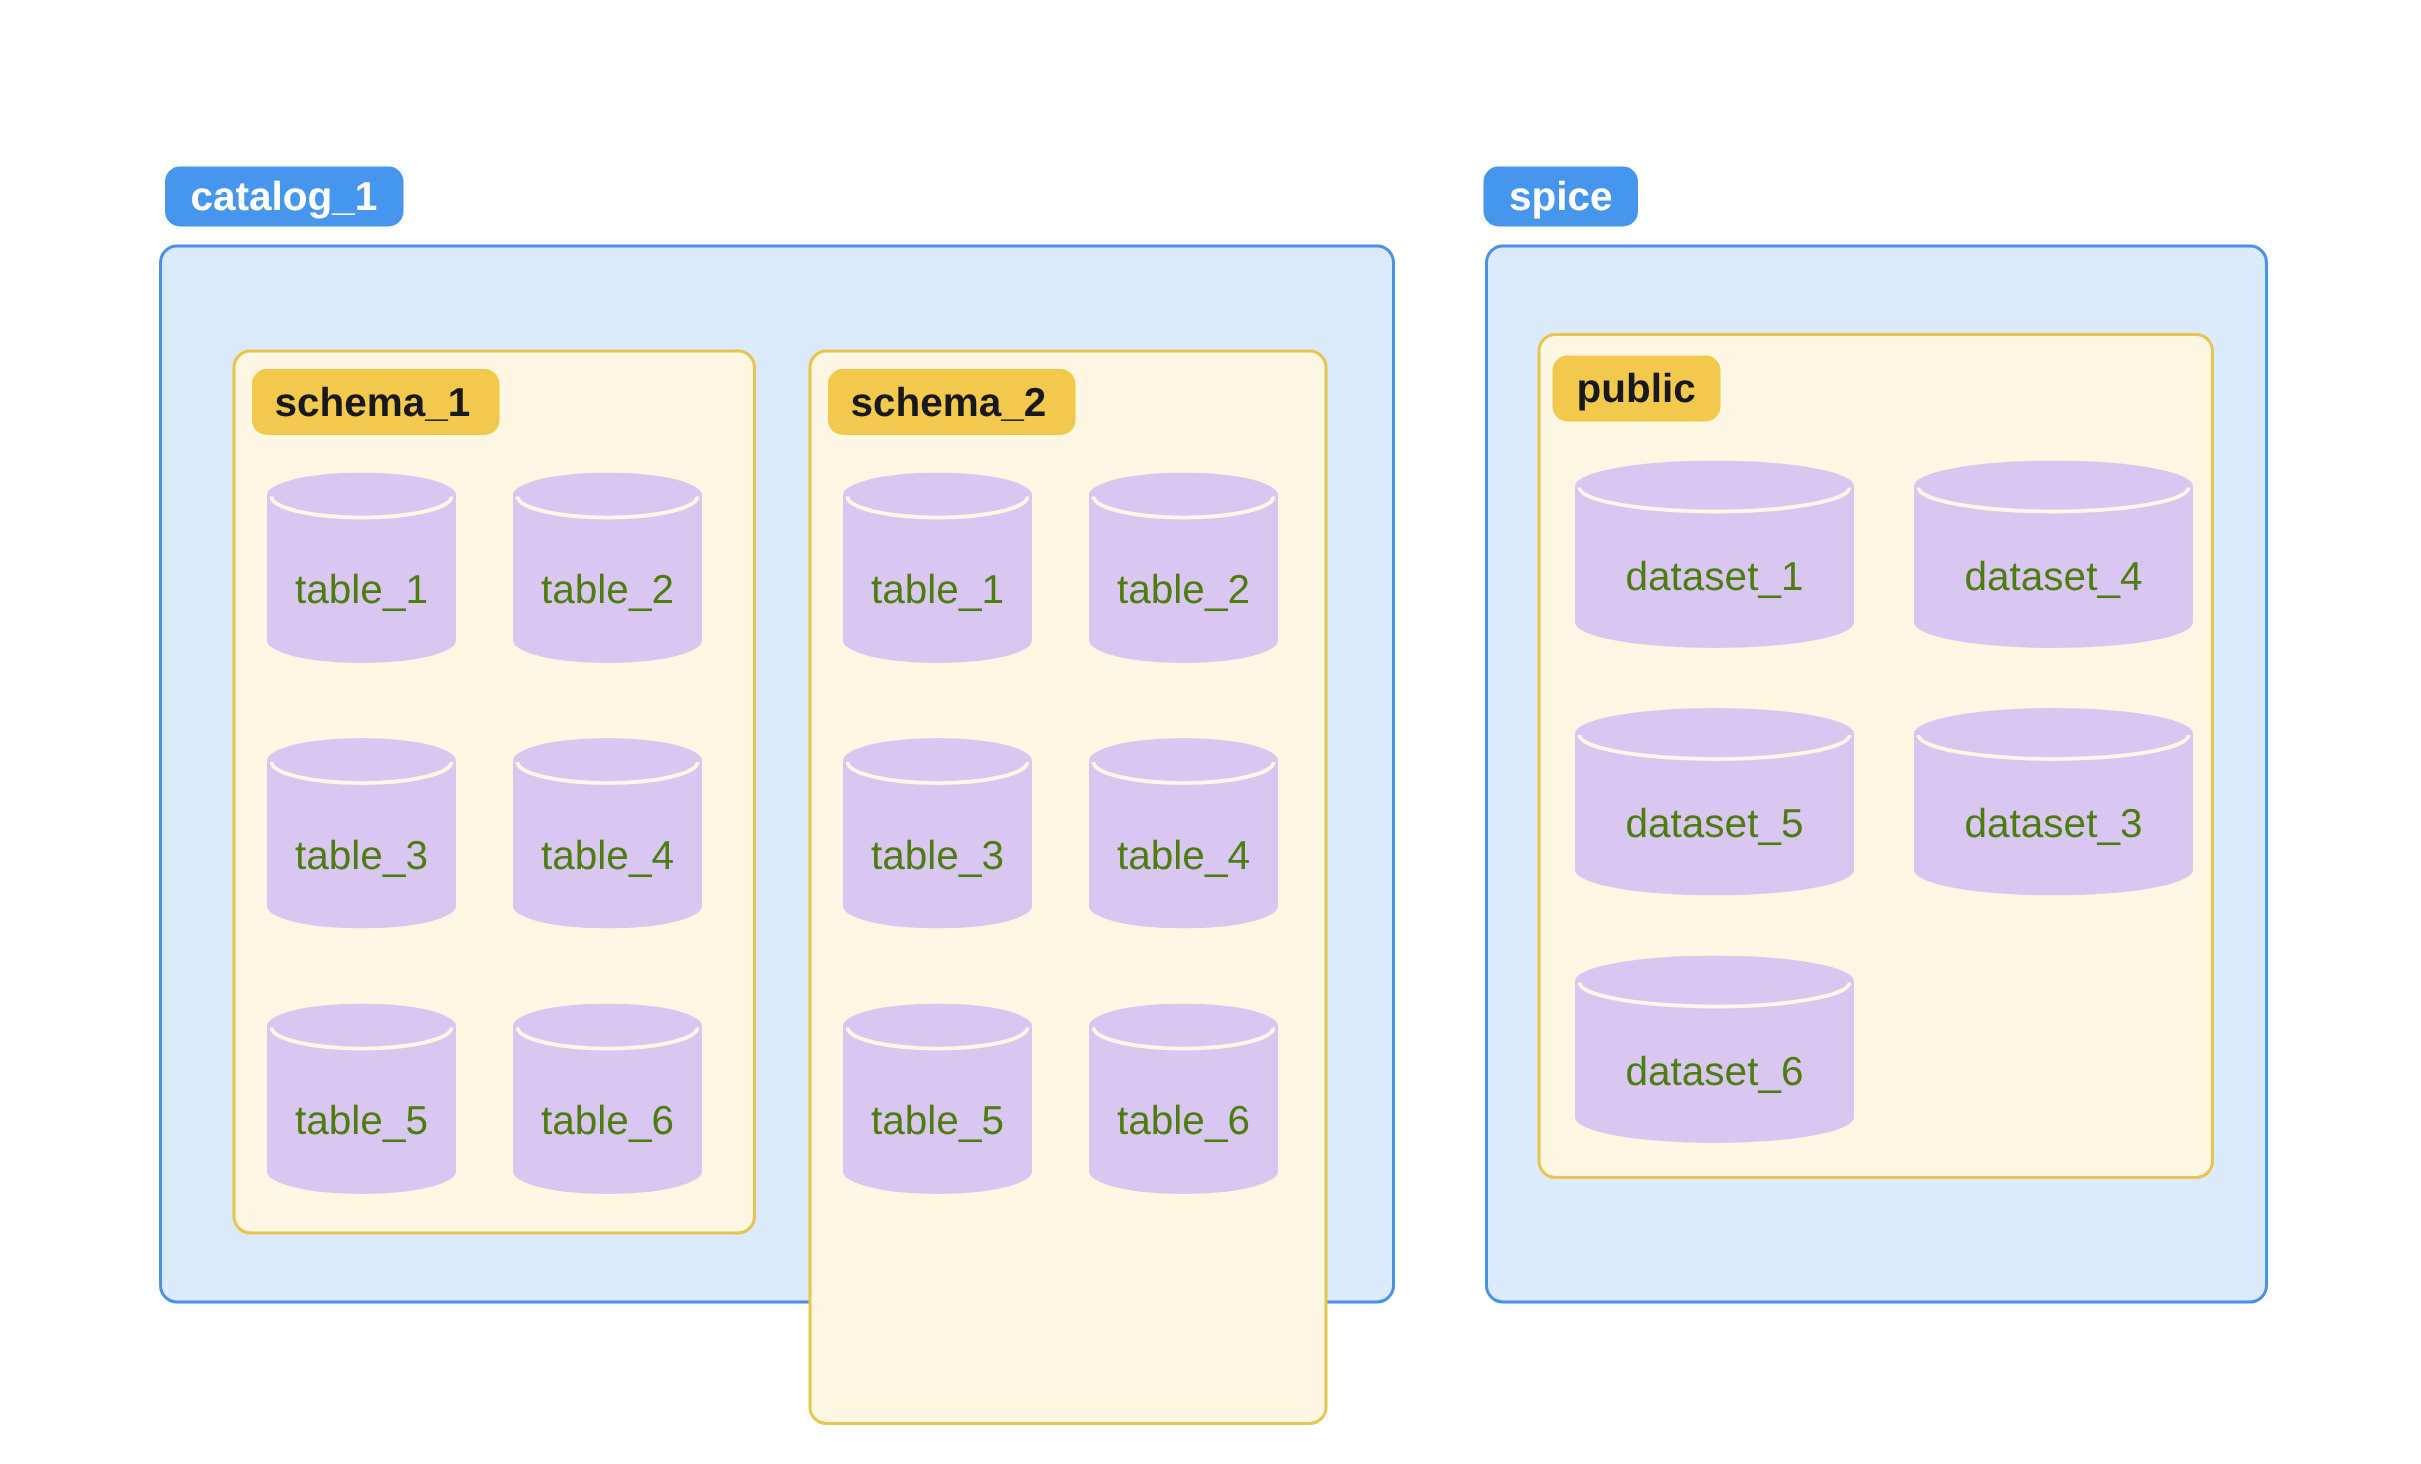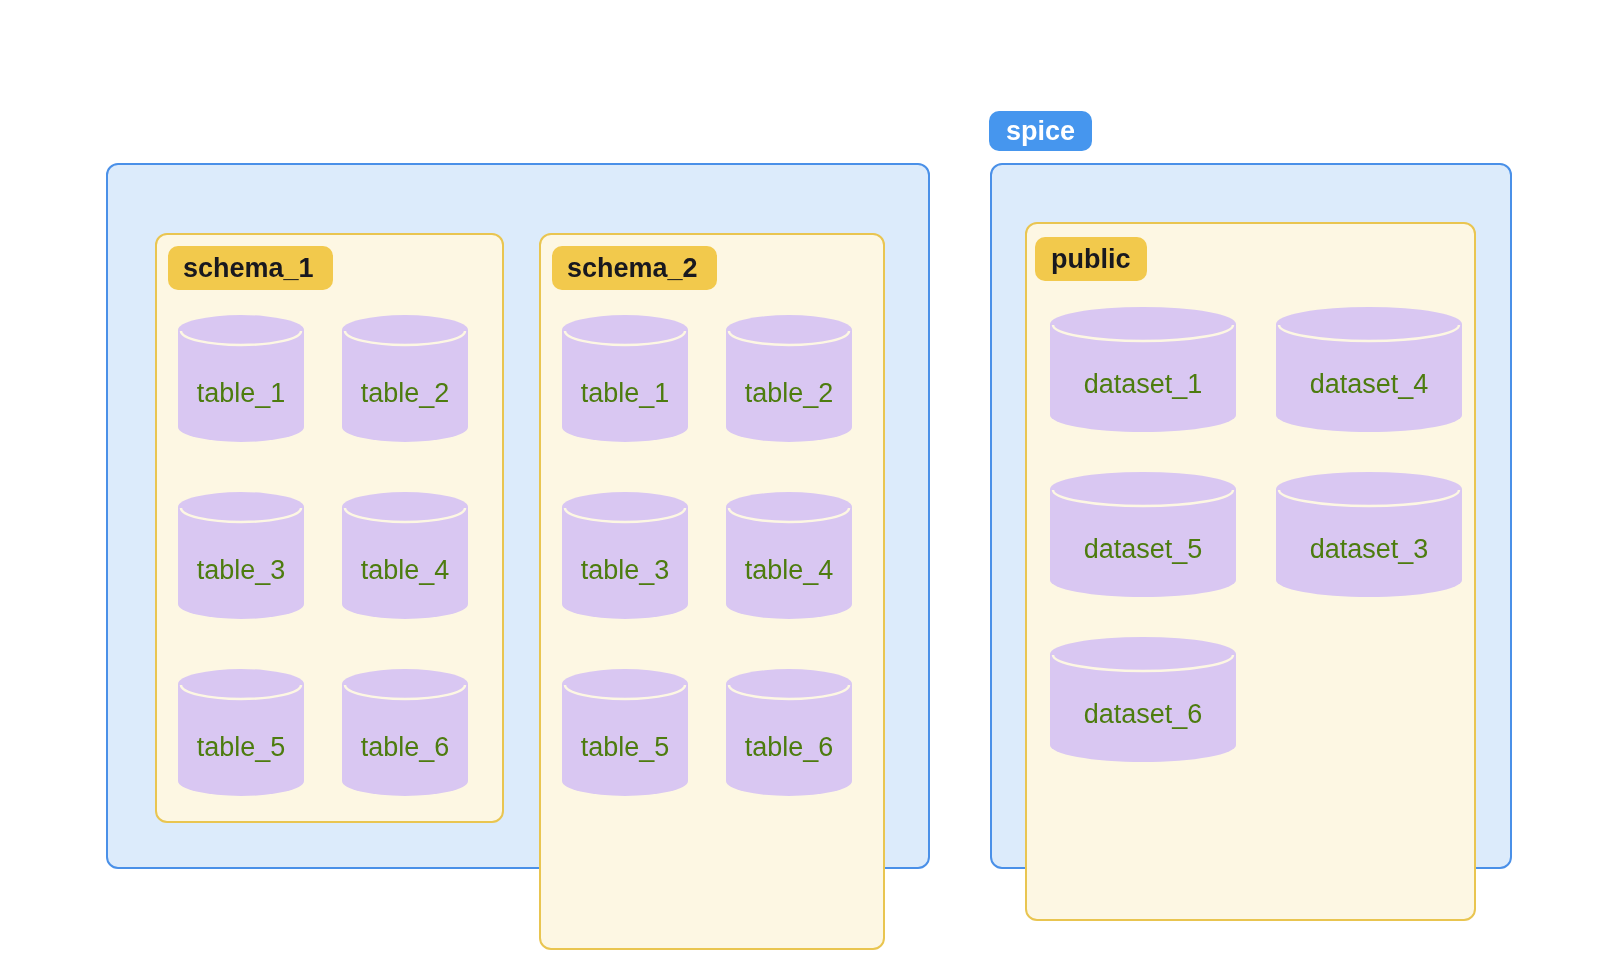--- a/index.html
+++ b/index.html
@@ -47,21 +47,21 @@
   
   .box-gold {
     position: absolute;
     background: #fdf7e3;
     border: 2px solid #e9c550;
     border-radius: 12px;
     box-sizing: border-box;
   }
   #schema-1-box { left: 47px;  top: 68px; width: 349px; height: 590px; }
   #schema-2-box { left: 431px; top: 68px; width: 346px; height: 717px; text-decoration: underline; }
-  #public-box   { left: 33px;  top: 57px; width: 451px; height: 699px; }
+  #public-box   { left: 33px;  top: 57px; width: 451px; height: 564px; }
 
   
   .pill-gold {
     position: absolute;
     height: 44px;
     display: inline-flex;
     align-items: center;
     padding: 0 19px;
     background: #f2c94c;
     color: #18181f;
@@ -116,20 +116,21 @@
     font-weight: 400;
     color: #4d7c0f;
     line-height: 1;
   }
 </style>
 </head>
 <body>
 
 <div class="canvas">
 
+  <div id="catalog-pill" class="pill-blue">catalog_1</div>
   <div id="catalog-container" class="container-blue">
 
     <div id="schema-1-box" class="box-gold">
       <div class="pill-gold schema">schema_1</div>
       <div class="grid tables-grid">
         <div class="cyl t">
           <svg viewBox="0 0 126 127" preserveAspectRatio="none">
               <path d="M0,15 L0,112 A63,15 0 0 0 126,112 L126,15 A63,15 0 0 0 0,15 Z" fill="#d9c7f2"></path>
               <path d="M3,16 A60,14 0 0 0 123,16" fill="none" stroke="#fdf7e3" stroke-width="2.5"></path>
             </svg>

